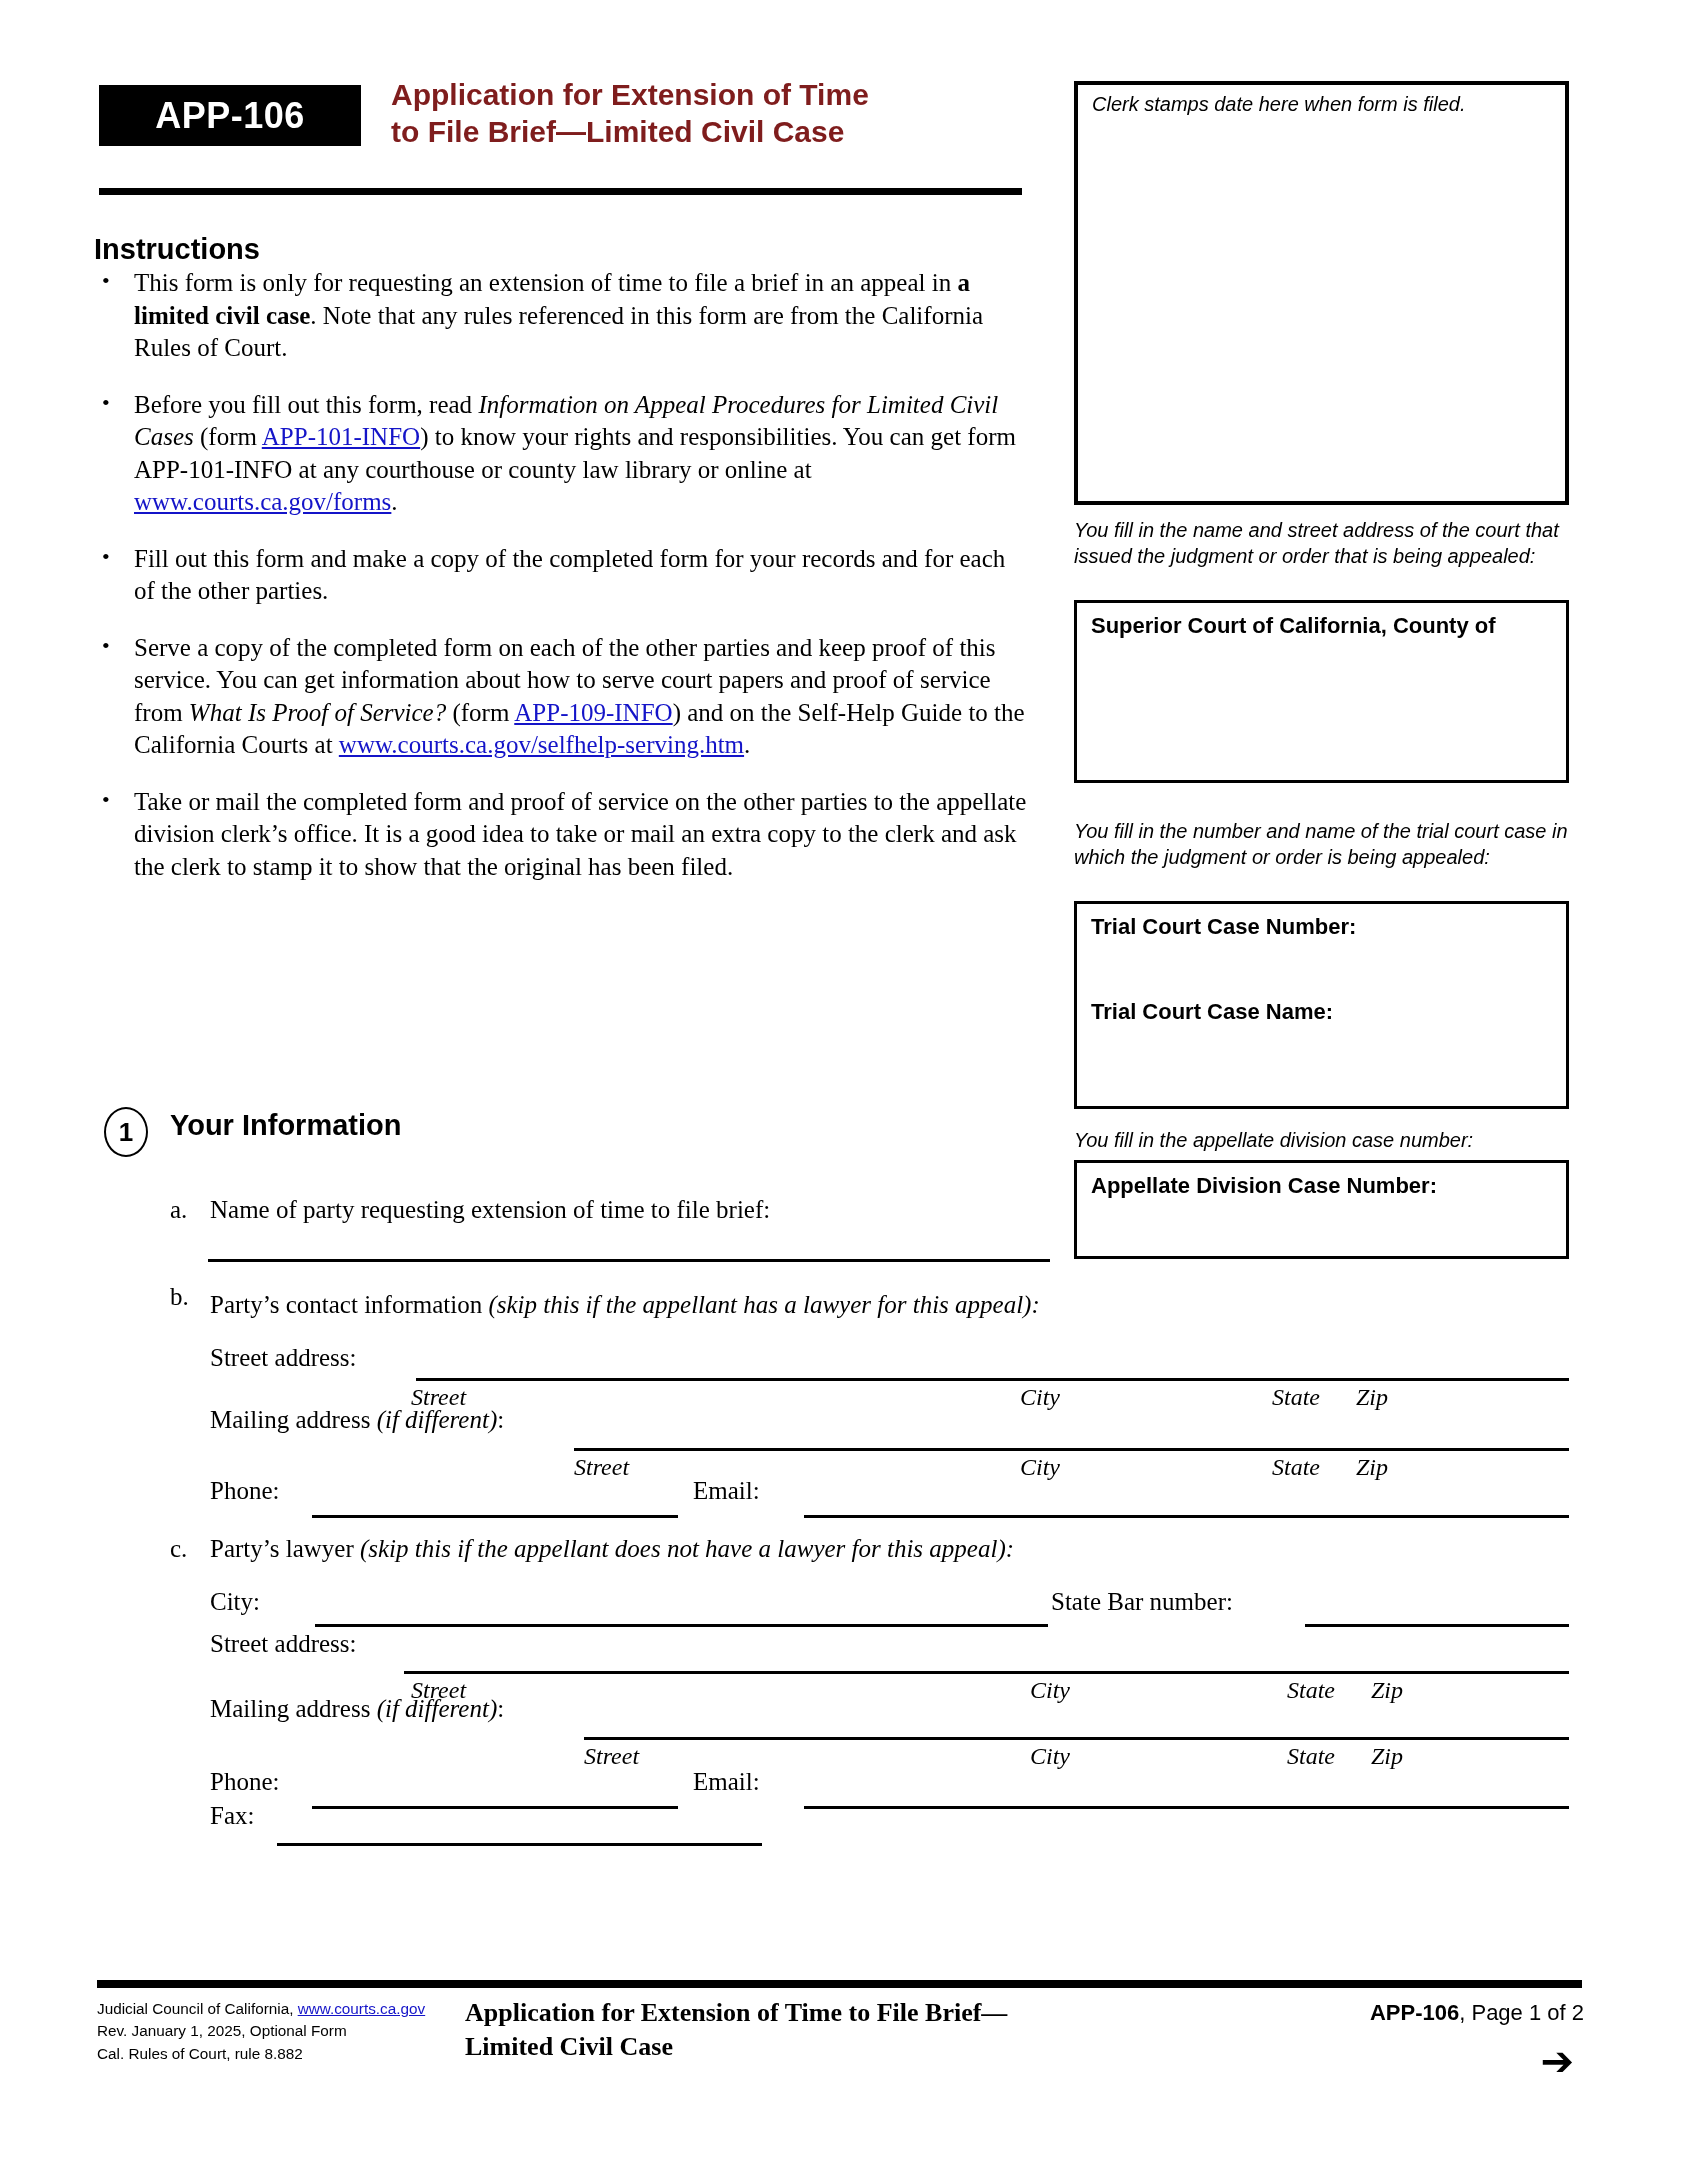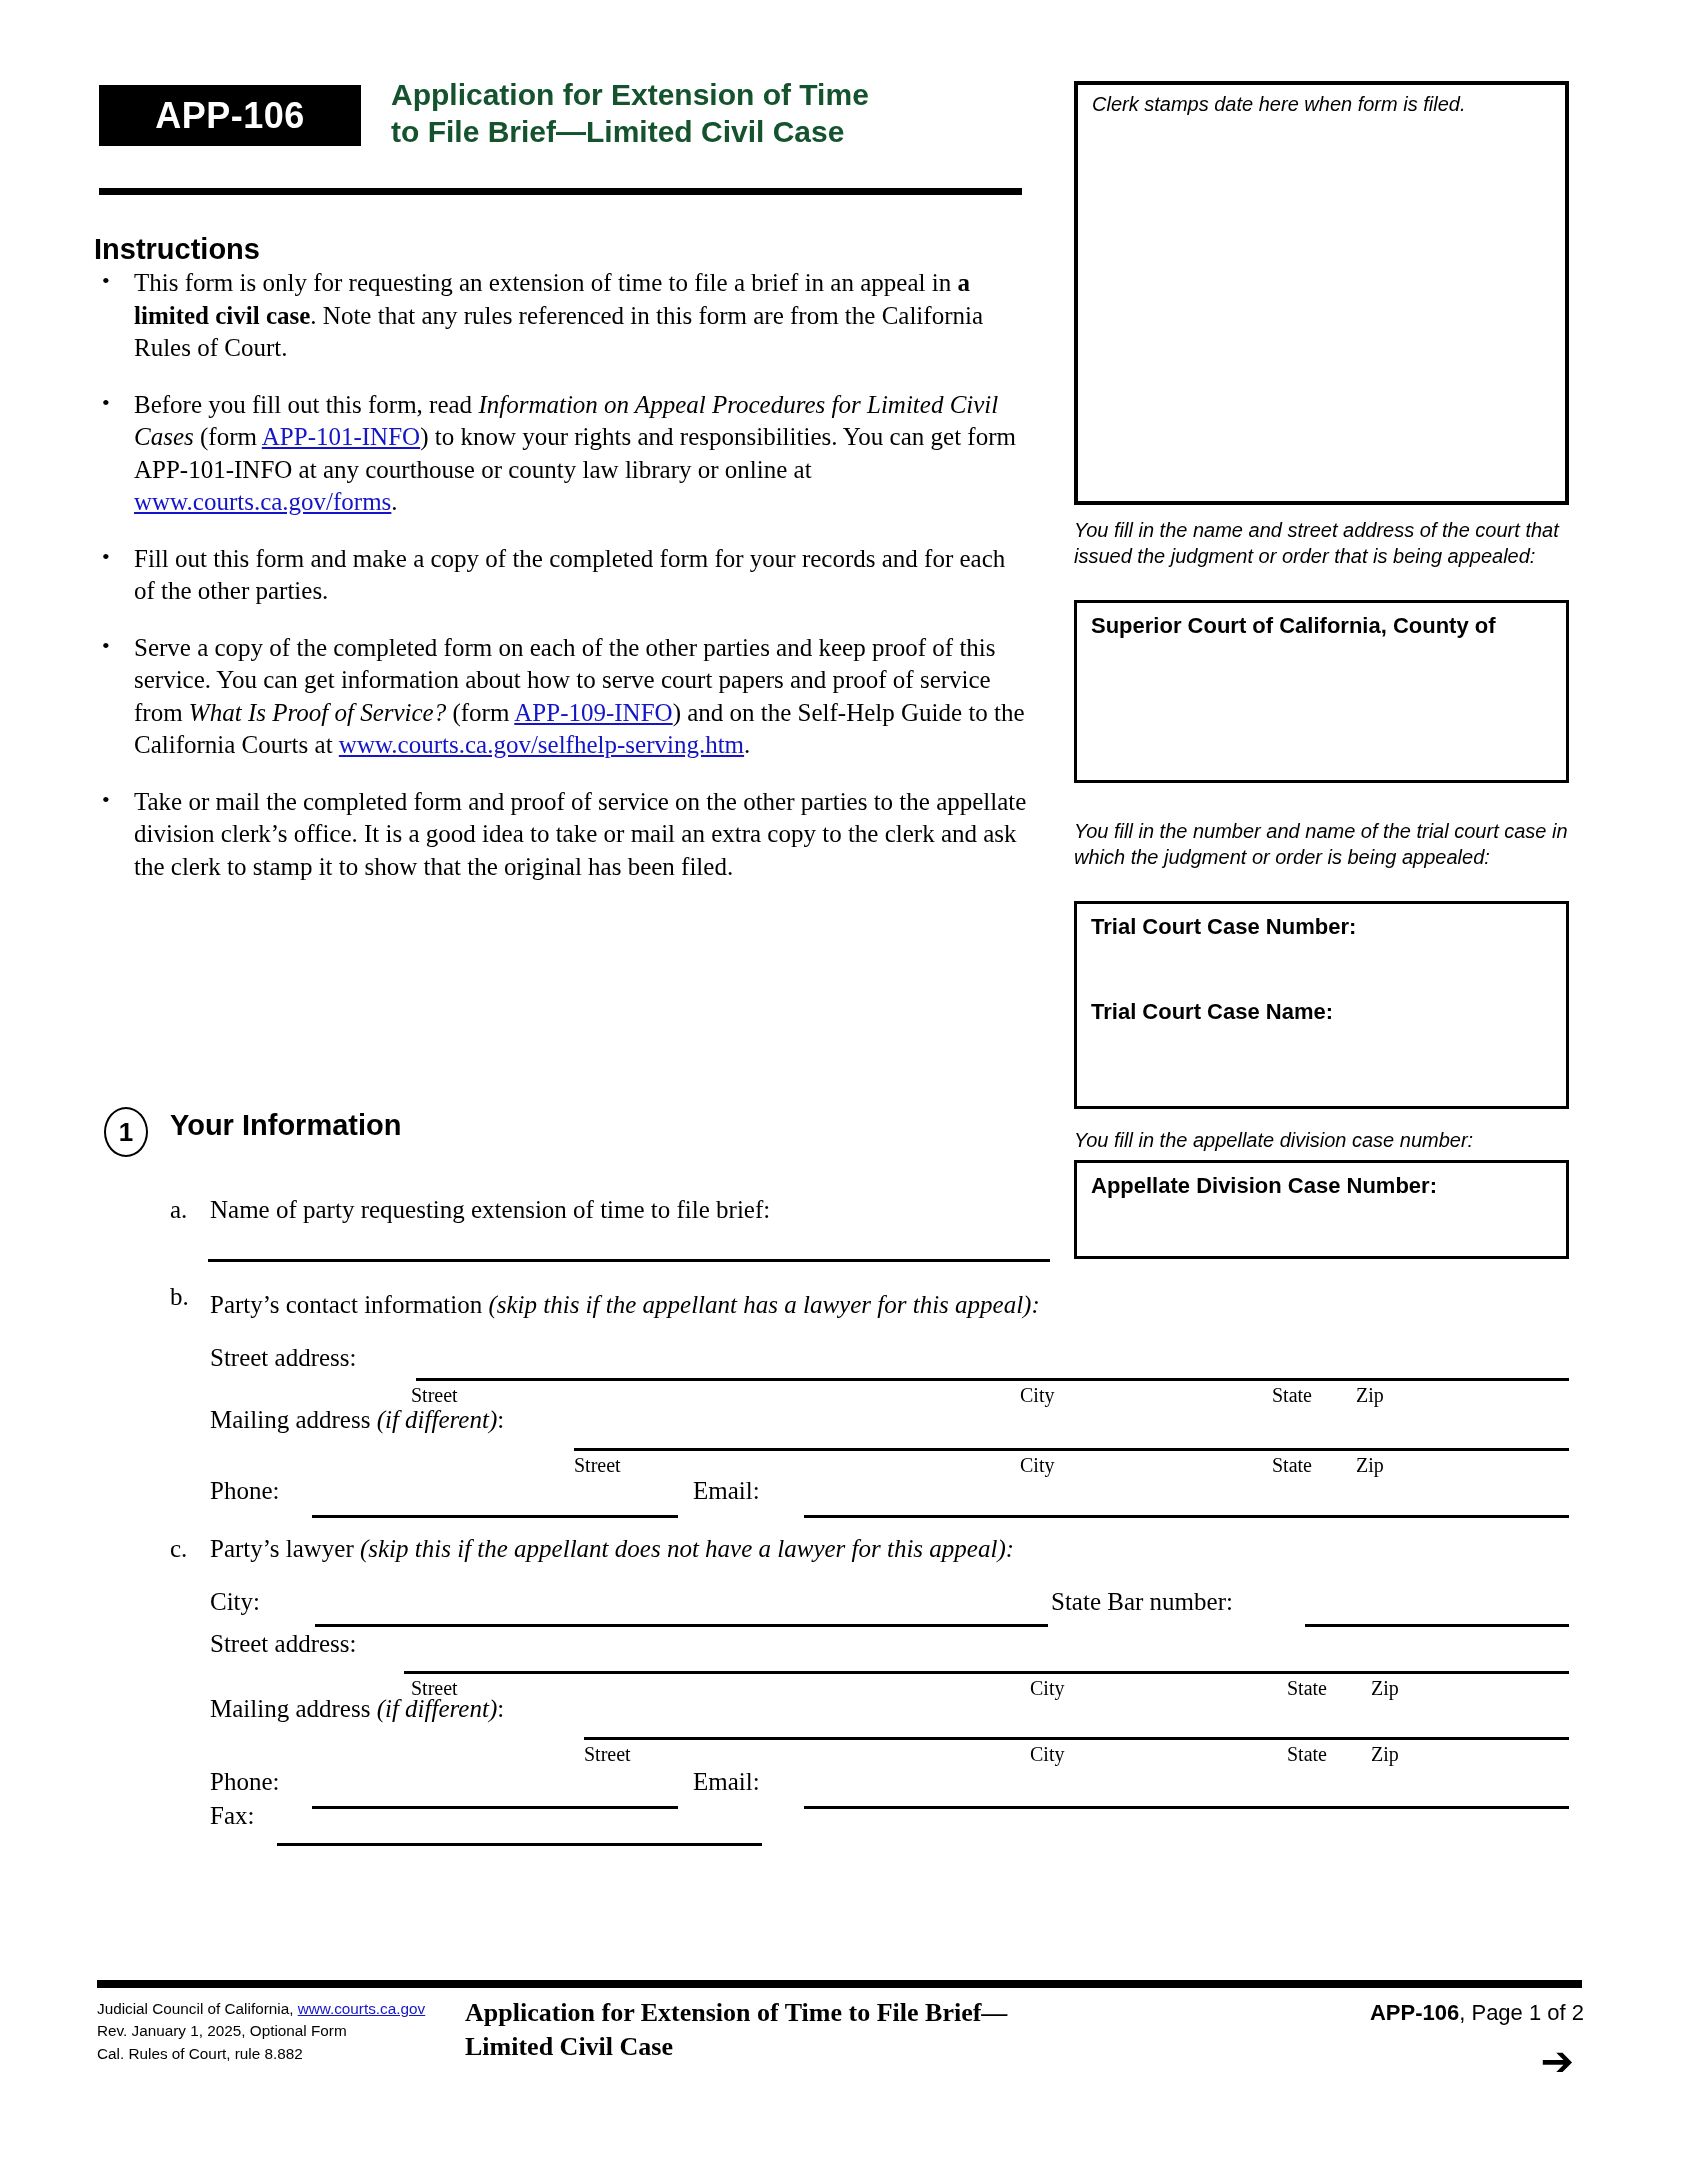--- a/index.html
+++ b/index.html
@@ -52,21 +52,21 @@
   }
   .header-title {
     position: absolute;
     left: 292px;
     top: 0px;
     width: 634px;
     font-family: "Liberation Sans", sans-serif;
     font-weight: bold;
     font-size: 30px;
     line-height: 1.22;
-    color: #14532d;
+    color: #7f1d1d;
   }
   .header-rule {
     position: absolute;
     left: 99px;
     top: 188px;
     width: 923px;
     height: 7px;
     background: #000000;
   }
 
@@ -182,21 +182,22 @@
     font-size: 25px;
   }
   .rule-line {
     position: absolute;
     background: #000000;
     height: 3px;
   }
   .minilabel {
     position: absolute;
     font-family: "Liberation Serif", serif;
-    font-size: 20px;
+    font-style: italic;
+    font-size: 24px;
   }
 
   
   .footer-rule {
     position: absolute;
     left: 97px;
     top: 1980px;
     width: 1485px;
     height: 8px;
     background: #000000;

